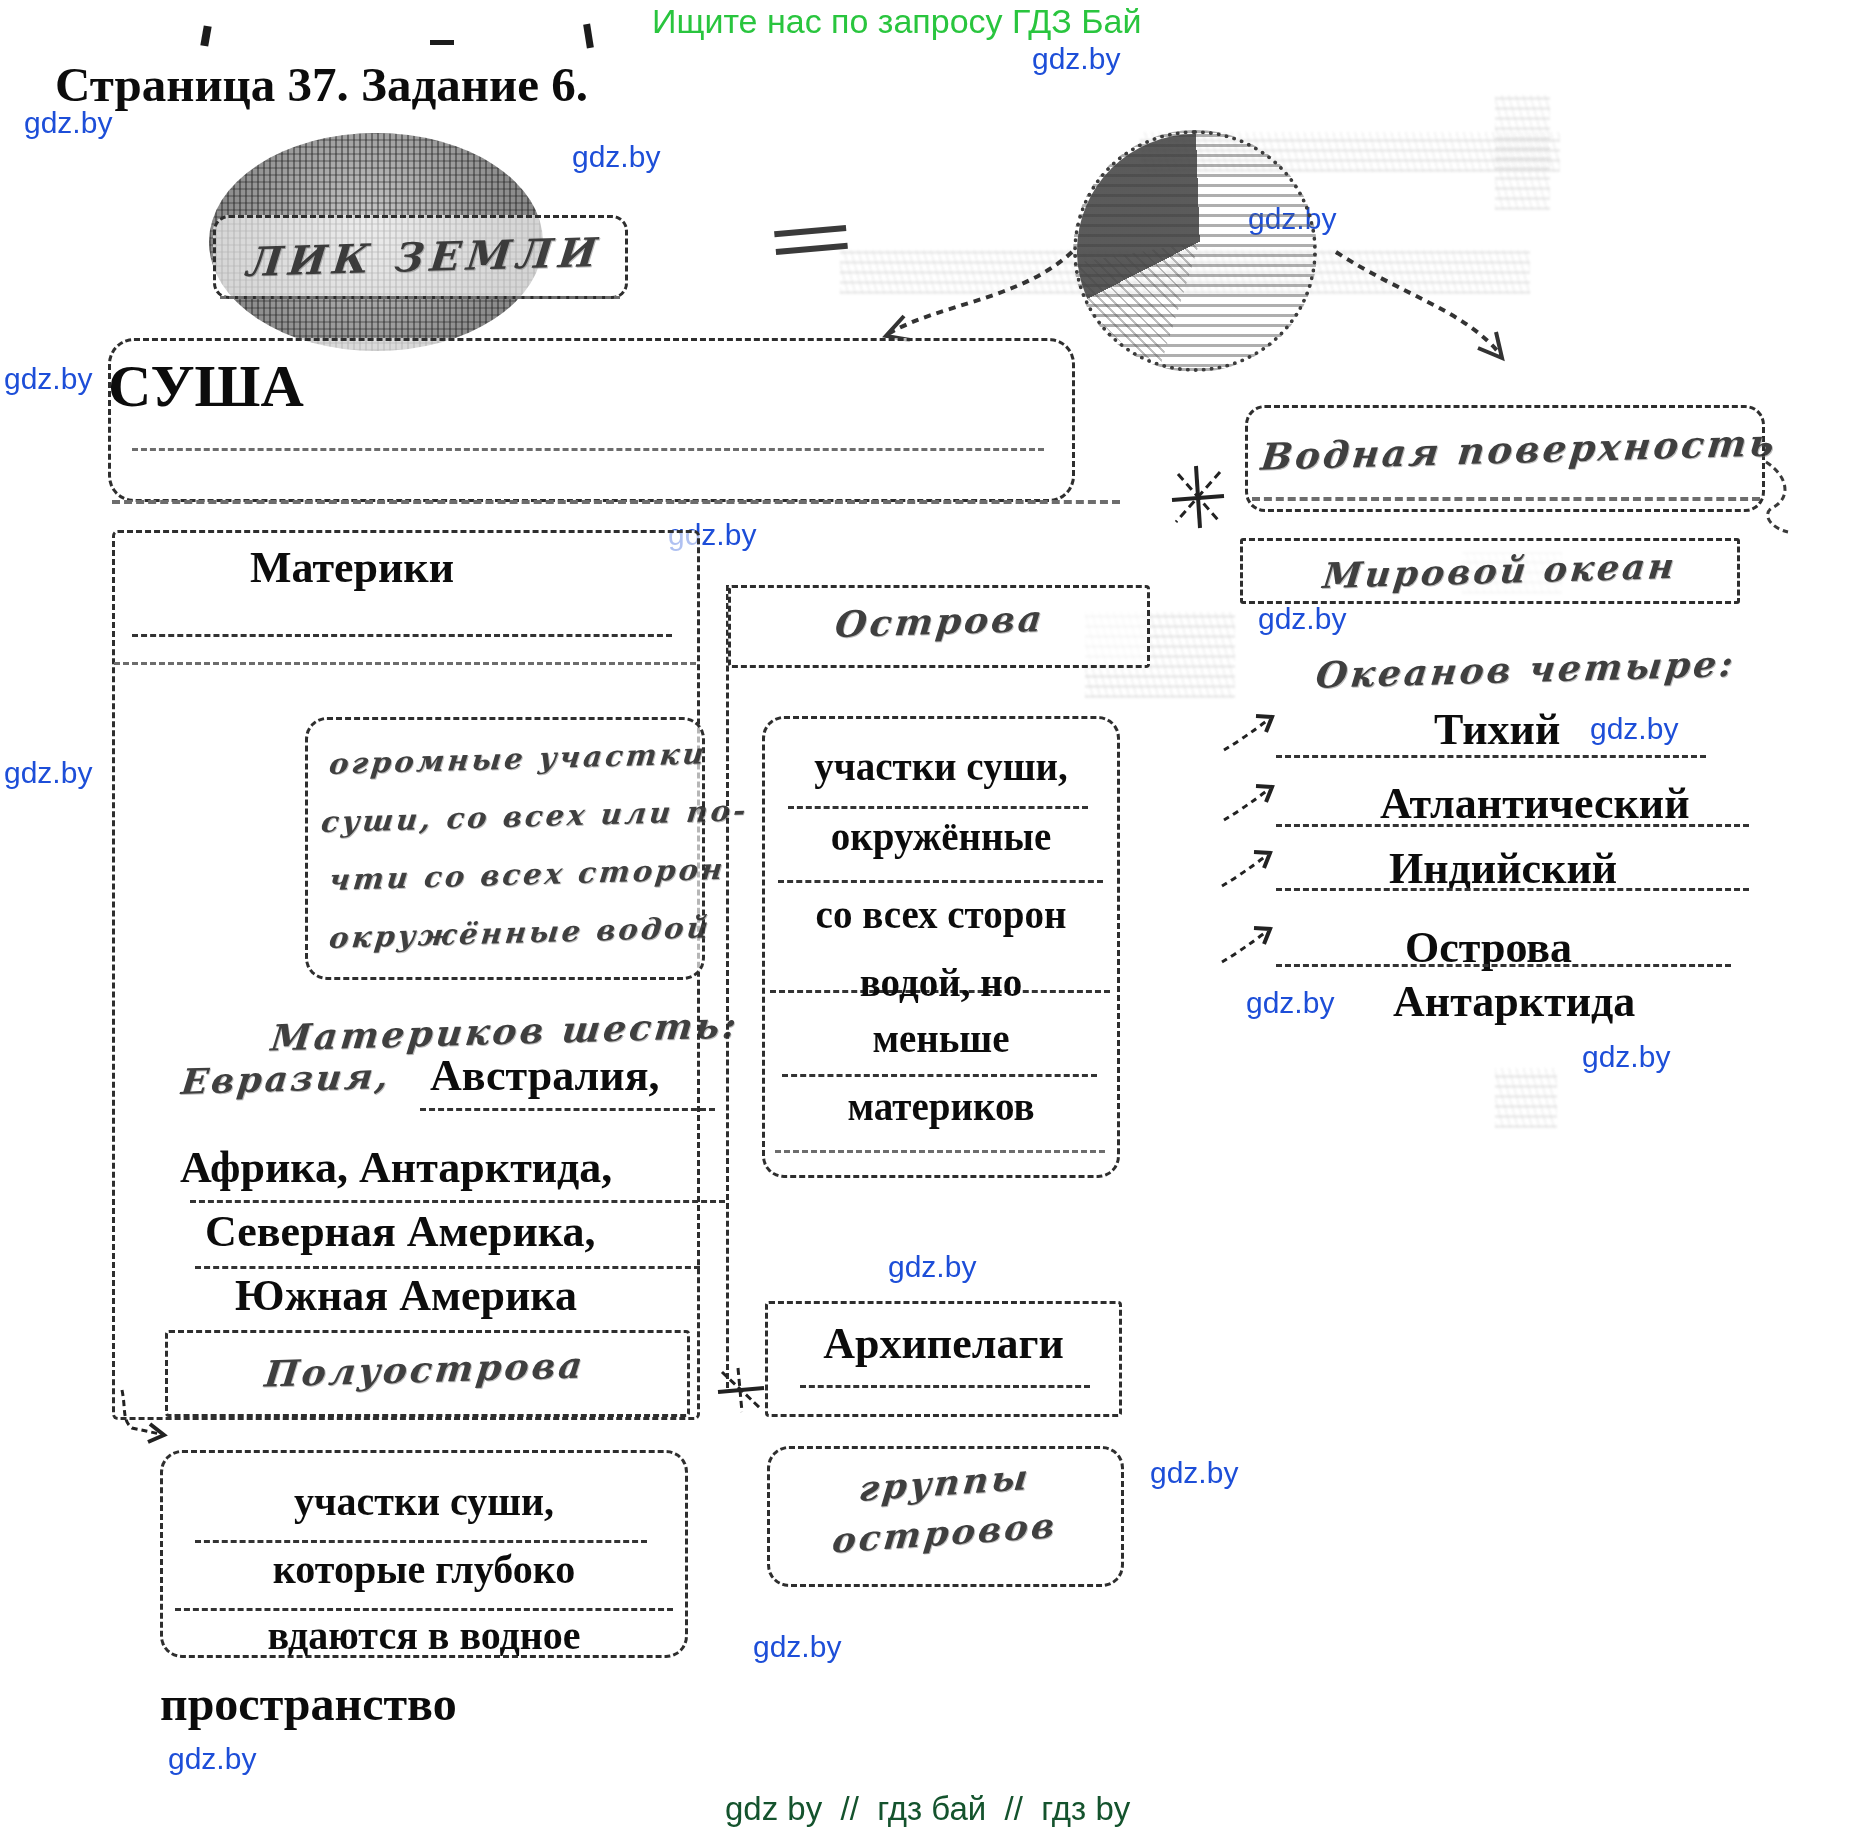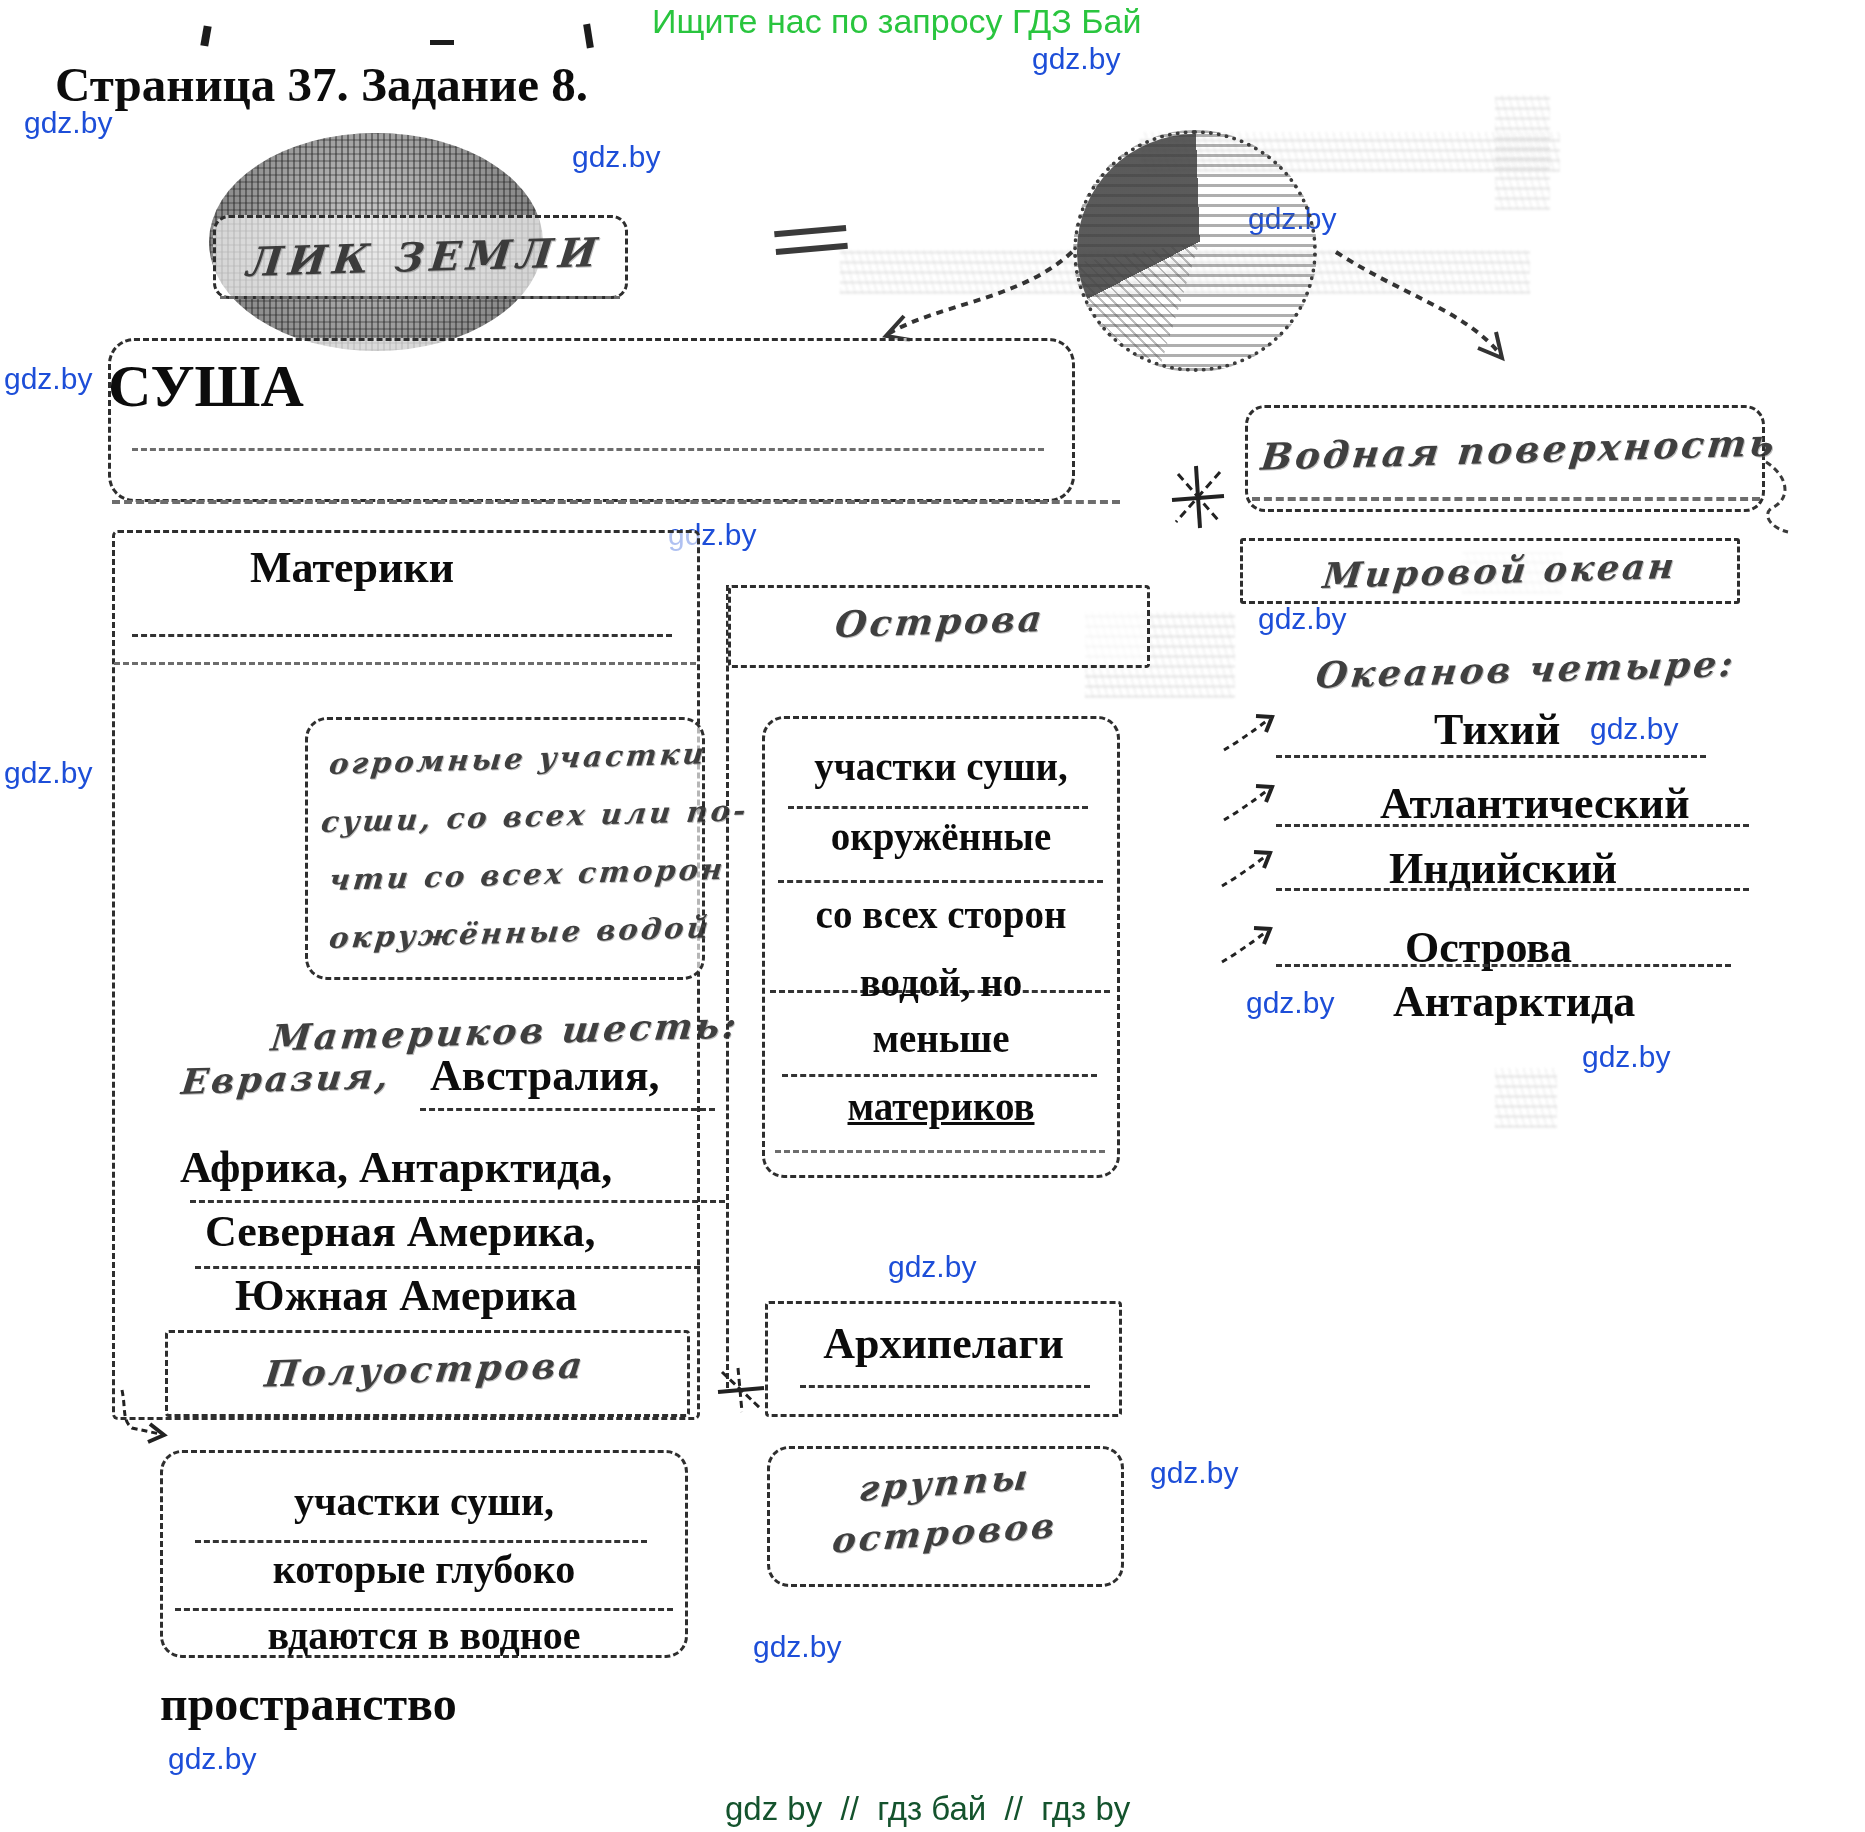--- a/index.html
+++ b/index.html
@@ -60,21 +60,21 @@
 </style>
 </head>
 <body>
 
 <div class="abs" style="left:652px;top:2px;font-family:'Liberation Sans',sans-serif;font-size:34px;color:#29c53e;">Ищите нас по запросу ГДЗ Бай</div>
 
 <div class="abs speck" style="left:202px;top:26px;width:8px;height:20px;transform:rotate(10deg);"></div>
 <div class="abs speck" style="left:585px;top:24px;width:7px;height:24px;transform:rotate(-9deg);"></div>
 <div class="abs speck" style="left:430px;top:40px;width:24px;height:5px;"></div>
 
-<div class="abs pr" style="left:55px;top:56px;font-size:49px;">Страница 37. Задание 8.</div>
+<div class="abs pr" style="left:55px;top:56px;font-size:49px;">Страница 37. Задание 6.</div>
 
 <span class="abs wm" style="left:24px;top:106px;">gdz.by</span>
 <span class="abs wm" style="left:572px;top:140px;">gdz.by</span>
 <span class="abs wm" style="left:1032px;top:42px;">gdz.by</span>
 <span class="abs wm" style="left:1248px;top:202px;">gdz.by</span>
 <span class="abs wm" style="left:4px;top:362px;">gdz.by</span>
 <span class="abs wm" style="left:668px;top:518px;">gdz.by</span>
 <span class="abs wm" style="left:1258px;top:602px;">gdz.by</span>
 <span class="abs wm" style="left:1590px;top:712px;">gdz.by</span>
 <span class="abs wm" style="left:4px;top:756px;">gdz.by</span>
@@ -216,21 +216,21 @@
 <div class="abs box round" style="left:762px;top:716px;width:358px;height:462px;"></div>
 <div class="abs pr" style="left:762px;top:744px;width:358px;font-size:39px;text-align:center;">участки суши,</div>
 <div class="abs dline" style="left:788px;top:806px;width:300px;"></div>
 <div class="abs pr" style="left:762px;top:814px;width:358px;font-size:39px;text-align:center;">окружённые</div>
 <div class="abs dline" style="left:778px;top:880px;width:325px;"></div>
 <div class="abs pr" style="left:762px;top:892px;width:358px;font-size:39px;text-align:center;">со всех сторон</div>
 <div class="abs dline" style="left:770px;top:990px;width:340px;"></div>
 <div class="abs pr" style="left:762px;top:960px;width:358px;font-size:39px;text-align:center;">водой, но</div>
 <div class="abs pr" style="left:762px;top:1016px;width:358px;font-size:39px;text-align:center;">меньше</div>
 <div class="abs dline" style="left:782px;top:1074px;width:315px;"></div>
-<div class="abs pr" style="left:762px;top:1084px;width:358px;font-size:39px;text-align:center;text-decoration:underline;">материков</div>
+<div class="abs pr" style="left:762px;top:1084px;width:358px;font-size:39px;text-align:center;">материков</div>
 <div class="abs dline gray" style="left:775px;top:1150px;width:330px;"></div>
 
 <div class="abs box" style="left:765px;top:1301px;width:357px;height:116px;border-radius:4px;"></div>
 <div class="abs pr" style="left:765px;top:1318px;width:357px;font-size:44px;text-align:center;">Архипелаги</div>
 <div class="abs dline" style="left:800px;top:1385px;width:290px;"></div>
 
 <svg class="abs" style="left:712px;top:1362px;" width="58" height="56" viewBox="0 0 58 56">
   <path d="M6,30 L52,26" stroke="#222" stroke-width="4" fill="none"></path>
   <path d="M26,6 L30,50" stroke="#222" stroke-width="3" fill="none" stroke-dasharray="7 4"></path>
   <path d="M10,10 L48,46" stroke="#222" stroke-width="3" fill="none" stroke-dasharray="7 4"></path>

